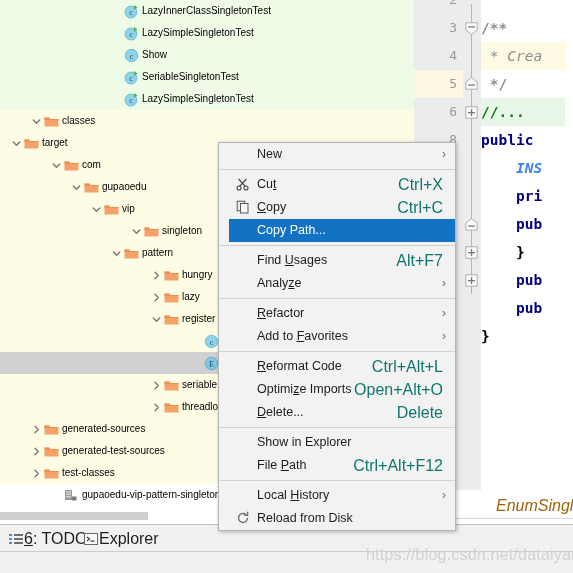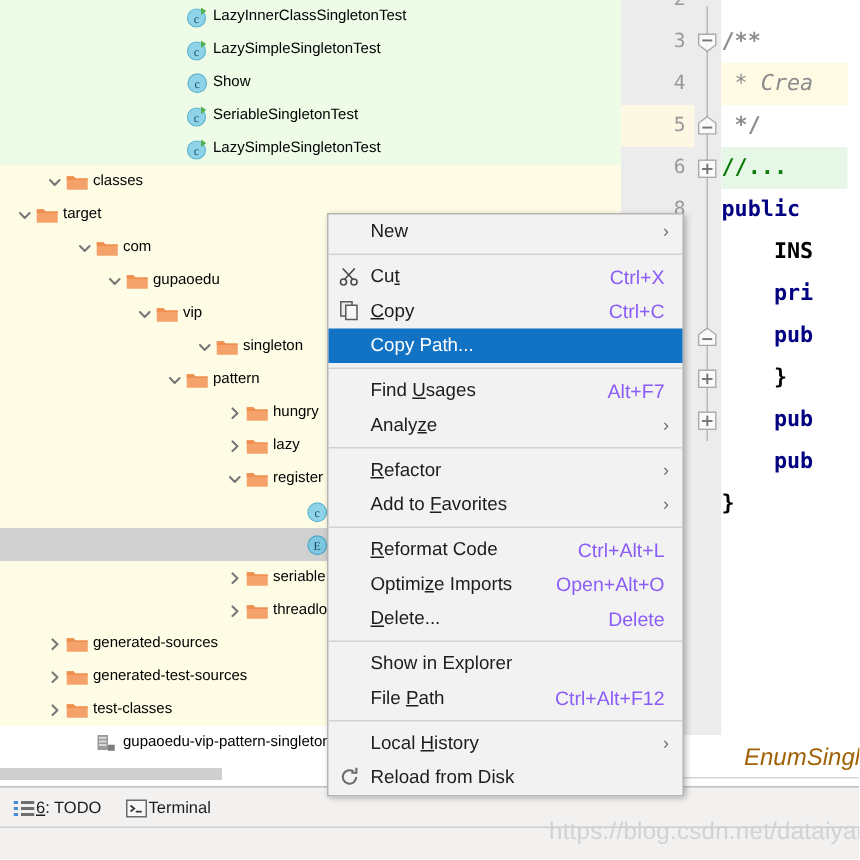--- a/index.html
+++ b/index.html
@@ -83,21 +83,21 @@
     left: 0; top: 524px;
     width: 573px; height: 49px;
     background: #f2f1f0;
     border-top: 1px solid #c0c0c0;
   }
   #bottom-bar .btn {
     position: absolute;
     top: 4px;
     height: 20px;
     line-height: 20px;
-    font-size: 11px;
+    font-size: 16px;
     color: #1d1d1d;
     white-space: nowrap;
   }
   #bottom-bar .bb-icon {
     display: inline-block;
     width: 16px; height: 20px;
     vertical-align: top;
     position: relative;
   }
   #bottom-bar .bb-icon svg { position: absolute; top: 3px; left: 1px; }
@@ -161,21 +161,21 @@
     left: 0; width: 92px;
     height: 28px; line-height: 28px;
     white-space: pre;
   }
   .hl-yellow { background: #fffae3; }
   .hl-green  { background: #e7f7e7; }
   .c-comment { color: #8c8c8c; font-weight: normal; font-style: italic; }
   .c-comment-b { color: #8c8c8c; font-weight: bold; font-style: normal; }
   .c-todo { color: #0c7a0c; font-weight: bold; }
   .c-kw { color: #000080; font-weight: bold; }
-  .c-const { color: #000000; font-weight: bold; }
+  .c-const { color: #3b82f6; font-weight: bold; font-style: italic; }
   .c-plain { color: #000000; font-weight: bold; }
 
   
   .gutter-hl {
     position: absolute; left: 0; width: 49px; height: 28px;
     background: #fcf8e3;
   }
 
   
   #bc-strip {
@@ -217,38 +217,39 @@
     z-index: 50;
     padding: 0;
   }
   .mi {
     position: relative;
     height: 23px;
     line-height: 23px;
     white-space: nowrap;
     color: #1d1d1d;
     font-size: 12.5px;
+    margin-left: 10px;
   }
   .mi .mi-icon {
     position: absolute;
     left: 6px; top: 0;
     width: 16px; height: 23px;
   }
   .mi .mi-icon svg { position: absolute; top: 4px; left: 1px; }
   .mi .mi-label {
     position: absolute;
     left: 28px; top: 0;
     height: 23px; line-height: 23px;
   }
   .mi .mi-accel {
     position: absolute;
     right: 12px; top: 0;
     height: 23px; line-height: 23px;
-    color: #8b5cf6;
-    font-size: 13px;
+    color: #0f766e;
+    font-size: 16px;
   }
   .mi .mi-arrow {
     position: absolute;
     right: 9px; top: 0;
     height: 23px; line-height: 23px;
     color: #6a6a6a;
     font-size: 12px;
   }
   .mi.highlight {
     background: #1273c4;
@@ -590,19 +591,19 @@
       </span><span class="uline">6</span><span>: TODO</span>
     </div>
 
     <div class="btn" style="left:83px;">
       <span class="bb-icon">
         <svg width="14" height="14" viewBox="0 0 14 14">
           <rect x="0.5" y="1.5" width="13" height="11" fill="#f7f7f7" stroke="#6b6b6b" stroke-width="1"></rect>
           <path d="M3 5 L5.5 7 L3 9" fill="none" stroke="#3a3a3a" stroke-width="1.2"></path>
           <rect x="6.5" y="8.5" width="4" height="1.2" fill="#3a3a3a"></rect>
         </svg>
-      </span><span>Terminal</span>
+      </span><span>Explorer</span>
     </div>
   </div>
 
   <div id="watermark">https://blog.csdn.net/dataiyangu</div>
 
 </div>
 
 </body></html>

